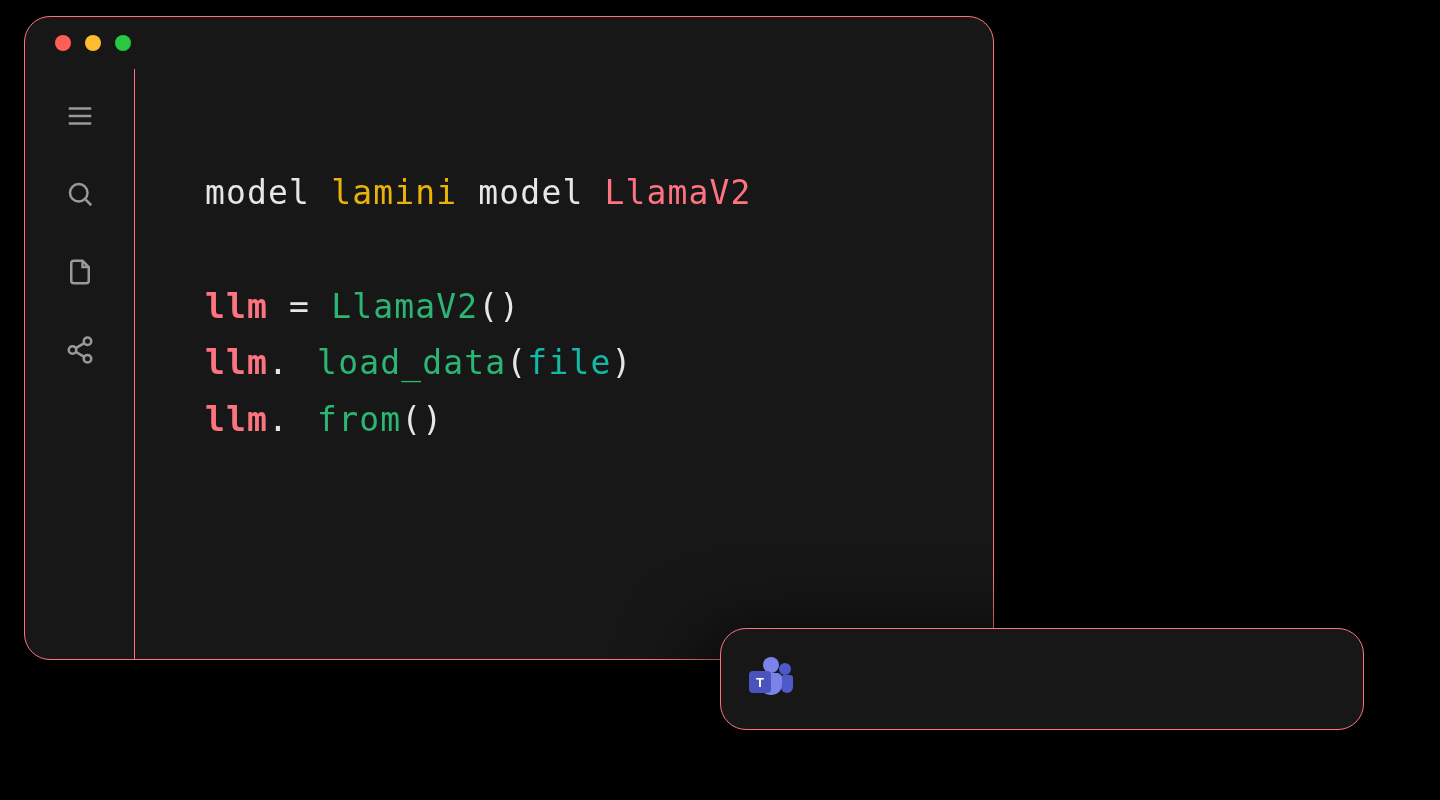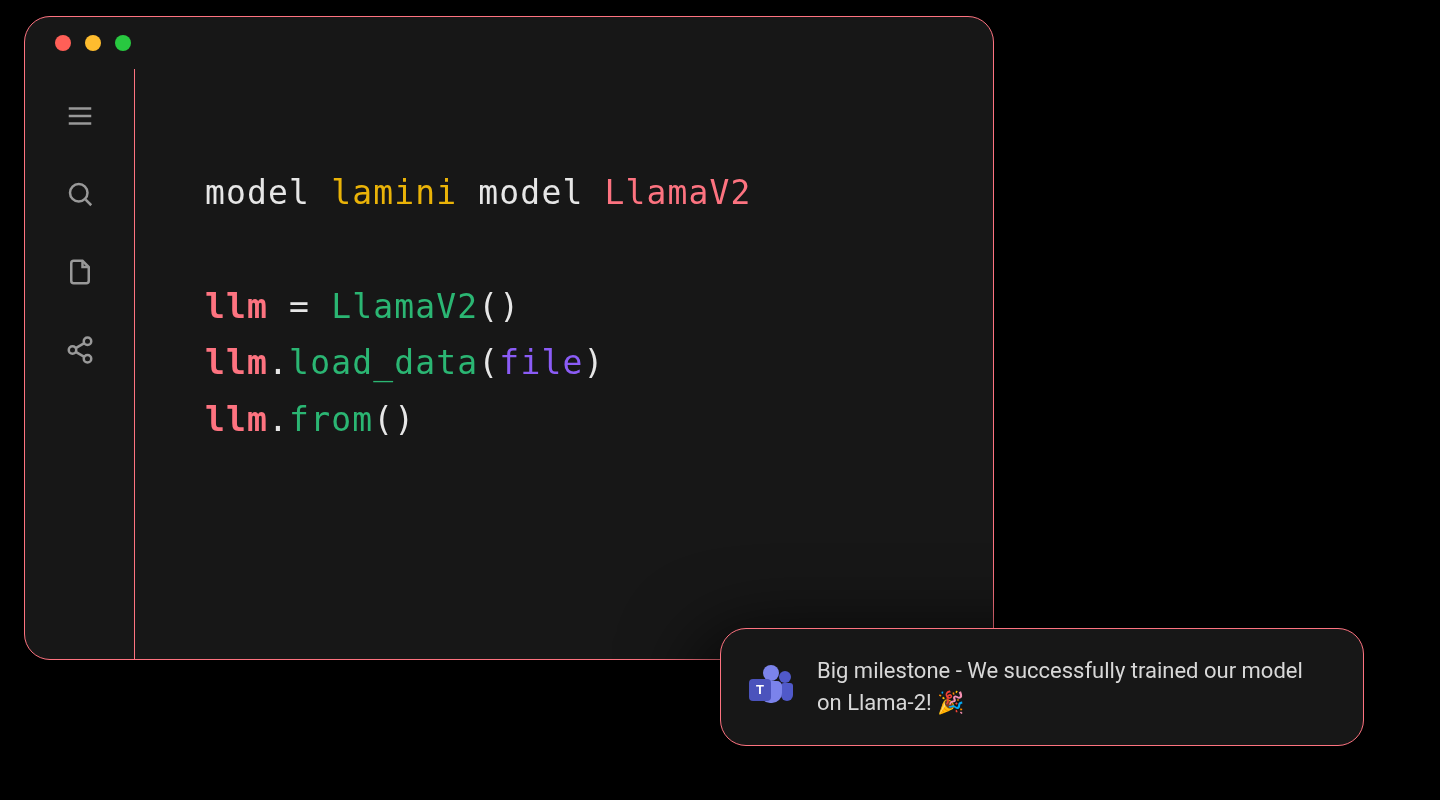--- a/index.html
+++ b/index.html
@@ -49,23 +49,23 @@
     font-size: 33px;
     line-height: 1.72;
     color: #e6e6e6;
     white-space: pre;
     letter-spacing: 0.035em;
   }
   .kw   { color: #e6e6e6; }          
   .mod  { color: #eab308; }          
   .cls  { color: #fd7380; }          
   .var  { color: #fd7380; font-weight: bold; }          
-  .fn   { color: #2bb673; }          
+  .fn   { color: #2bb673; margin-left: 28px; }          
   .ctor { color: #2bb673; }
-  .arg  { color: #8b5cf6; }          
+  .arg  { color: #14b8a6; }          
   .punc { color: #e6e6e6; }
 
   
   .toast {
     position: absolute;
     background: #171717;
     border: 1px solid #fd7380;
     border-radius: 26px;
     display: flex;
     align-items: center;
@@ -170,16 +170,15 @@
   <div class="toast teams">
     <div class="app-icon">
       <div class="teams-glyph">
         <div class="head2"></div>
           <div class="body2"></div>
         <div class="head1"></div>
           <div class="body1"></div>
         <div class="tile">T</div>
       </div>
     </div>
-    <div class="msg">Big milestone - We successfully trained our model on Llama-2! 🎉</div>
   </div>
 
 </div>
 
 </body></html>

